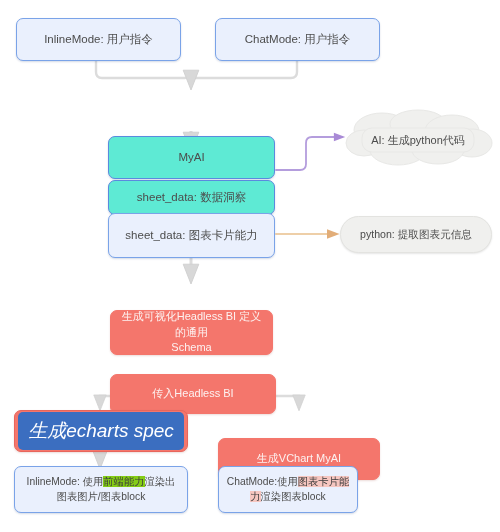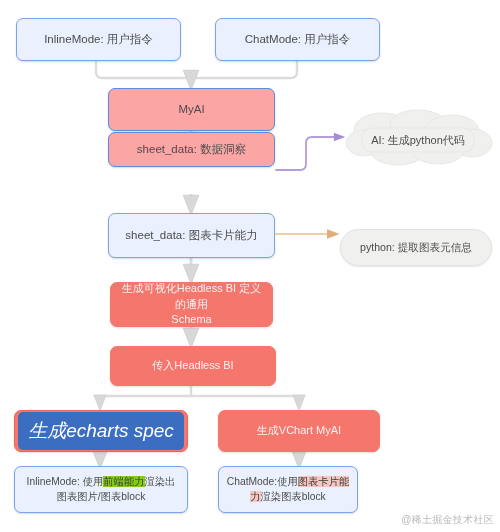--- a/index.html
+++ b/index.html
@@ -34,32 +34,34 @@
   .n-blue {
     background: #eaf0fd;
     border: 1.3px solid #7aa3e8;
     border-radius: 7px;
     color: #4c4c4c;
     font-size: 11.5px;
     box-shadow: 0 1px 2px rgba(40,70,130,.20);
   }
   .n-blue-sm { font-size: 10.3px; }
   .n-blue-mid {
-    background: #fca5a5;
+    background: #5eead4;
     border: 1.4px solid #5b8ade;
+    margin-top: 48px;
   }
 
   
   .n-red {
     background: #f4766c;
     border: 1px solid #f4766c;
     border-radius: 7px;
     color: #fdf2f1;
     font-size: 11px;
     box-shadow: 0 1px 2px rgba(150,60,50,.18);
+    margin-top: 28px;
   }
 
   
   .n-sel {
     background: #f4766c;
     border: 1.2px solid #e8665c;
     border-radius: 7px;
     box-shadow: 0 1px 2px rgba(150,60,50,.18);
   }
   .n-sel .lbl {
@@ -86,21 +88,20 @@
   }
 
   
   .n-stadium {
     background: #f0f0ee;
     border: 1px solid #e3e3e0;
     border-radius: 999px;
     color: #4c4c4c;
     font-size: 10.6px;
     box-shadow: 0 1px 2px rgba(0,0,0,.10);
-    margin-top: 13px;
   }
 
   
   .hl-green { background: #84cc16; color: #3c3c3c; }
   .hl-pink  { background: #f6c6c0; color: #3c3c3c; }
 
   
   #watermark {
     position: absolute;
     right: 6px; bottom: 5px;
@@ -219,15 +220,14 @@
       <span>InlineMode: 使用</span><span class="hl-green">前端能力</span><span>渲染出图表图片/图表block</span>
     </span>
   </div>
 
   <div class="node n-blue n-blue-sm" style="left:218px; top:466px; width:140px; height:47px;">
     <span class="lbl">
       <span>ChatMode:使用</span><span class="hl-pink">图表卡片能力</span><span>渲染图表block</span>
     </span>
   </div>
 
-  <div id="watermark">@稀土掘金技术社区</div>
 
 </div>
 
 </body></html>

